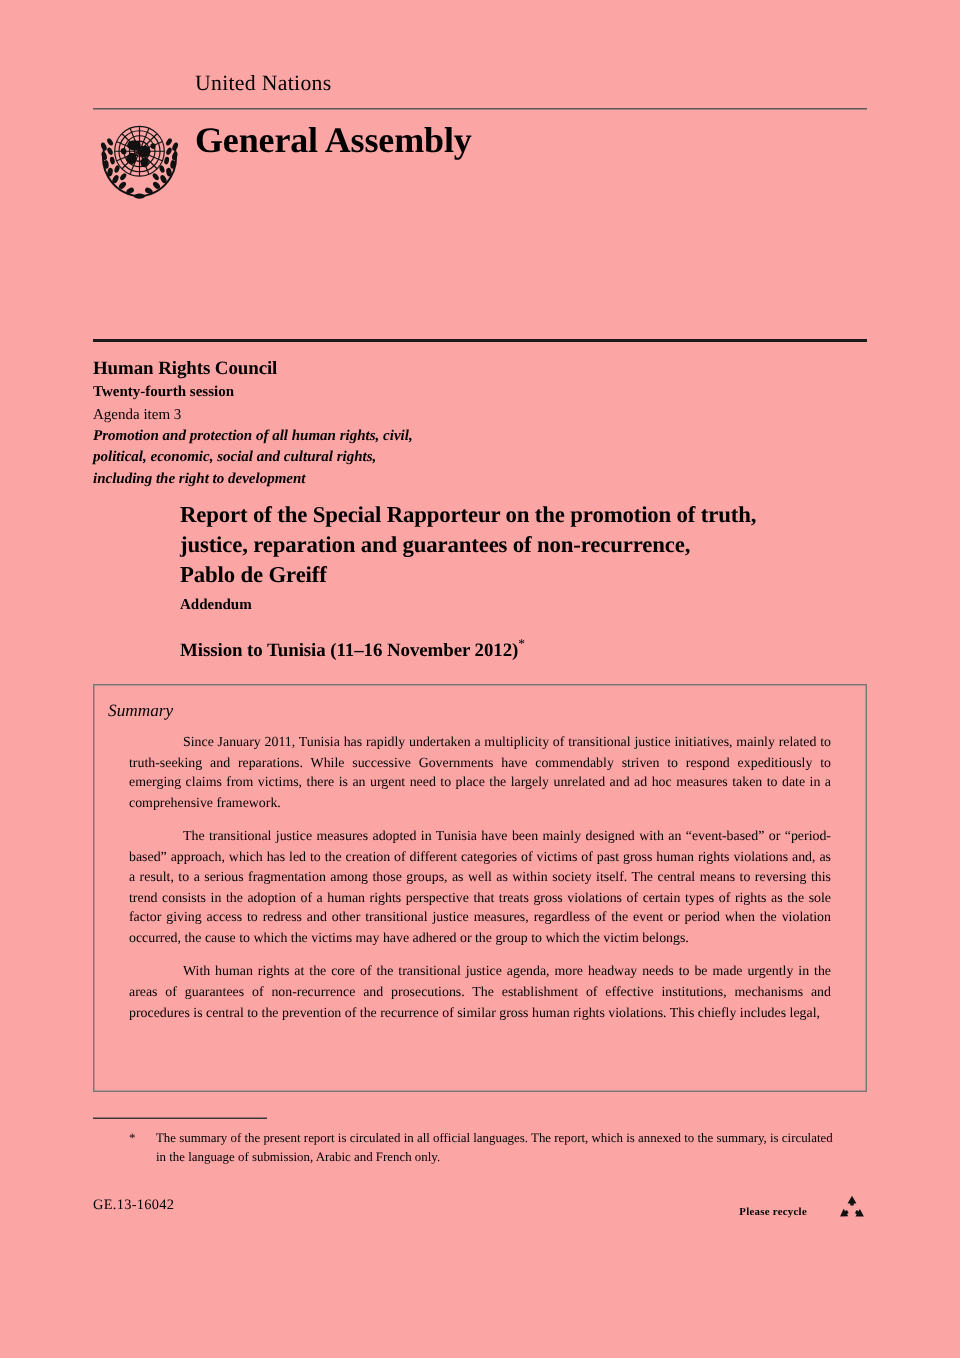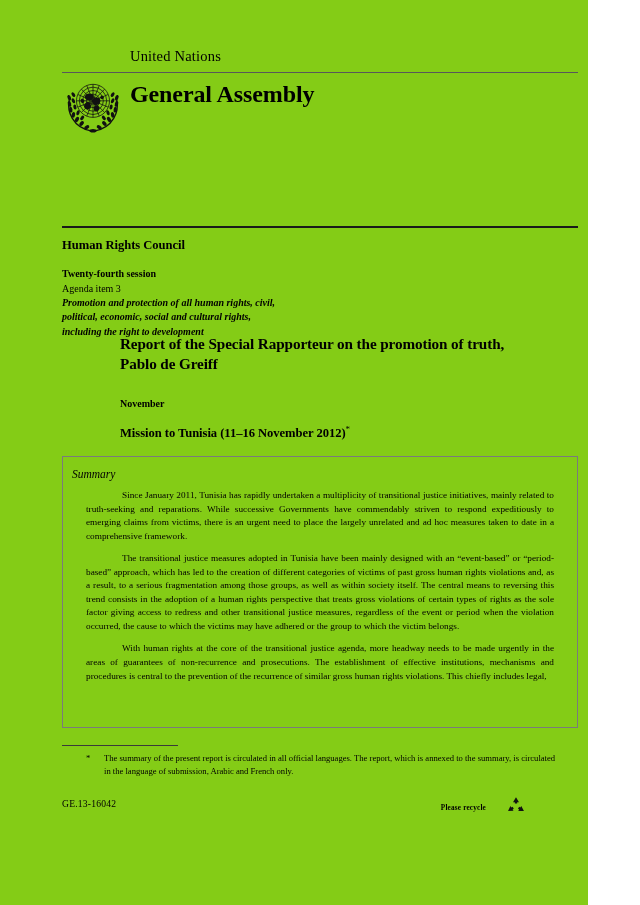--- a/index.html
+++ b/index.html
@@ -7,23 +7,23 @@
     padding: 0;
     background: #ffffff;
   }
   body {
     font-family: "Liberation Serif", "DejaVu Serif", serif;
     color: #000000;
     -webkit-font-smoothing: antialiased;
   }
   #page {
     position: relative;
-    width: 588px;
+    width: 640px;
     height: 905px;
-    background: #84cc16;
+    background: #fca5a5;
     overflow: hidden;
   }
 
   
   .masthead {
     position: absolute;
     left: 62px;
     top: 48px;
     width: 516px;
   }
@@ -103,21 +103,21 @@
     left: 62px;
     top: 236px;
     width: 400px;
     font-size: 9.8px;
     line-height: 1.44;
   }
   .council .c-head {
     font-size: 12.6px;
     font-weight: bold;
     letter-spacing: -0.05px;
-    margin-bottom: 13px;
+    margin-bottom: 1px;
   }
   .council .c-session {
     font-weight: bold;
     font-size: 10px;
   }
   .council .c-agenda {
     font-weight: normal;
     font-size: 10px;
   }
   .council .c-item {
@@ -330,24 +330,25 @@
     <div class="c-head">Human Rights Council</div>
     <div class="c-session">Twenty-fourth session</div>
     <div class="c-agenda">Agenda item 3</div>
     <div class="c-item">Promotion and protection of all human rights, civil,</div>
     <div class="c-item">political, economic, social and cultural rights,</div>
     <div class="c-item">including the right to development</div>
   </div>
 
   <div class="report-title">
     <div>Report of the Special Rapporteur on the promotion of truth,</div>
+    <div>justice, reparation and guarantees of non-recurrence,</div>
     <div>Pablo de Greiff</div>
   </div>
 
-  <div class="addendum">November</div>
+  <div class="addendum">Addendum</div>
 
   <div class="mission"><span>Mission to Tunisia (11–16 November 2012)</span><sup>*</sup></div>
 
   <div class="summary-box"></div>
   <div class="summary-label">Summary</div>
   <div class="summary-body">
     <p>Since January 2011, Tunisia has rapidly undertaken a multiplicity of transitional justice initiatives, mainly related to truth-seeking and reparations. While successive Governments have commendably striven to respond expeditiously to emerging claims from victims, there is an urgent need to place the largely unrelated and ad hoc measures taken to date in a comprehensive framework.</p>
     <p>The transitional justice measures adopted in Tunisia have been mainly designed with an “event-based” or “period-based” approach, which has led to the creation of different categories of victims of past gross human rights violations and, as a result, to a serious fragmentation among those groups, as well as within society itself. The central means to reversing this trend consists in the adoption of a human rights perspective that treats gross violations of certain types of rights as the sole factor giving access to redress and other transitional justice measures, regardless of the event or period when the violation occurred, the cause to which the victims may have adhered or the group to which the victim belongs.</p>
     <p>With human rights at the core of the transitional justice agenda, more headway needs to be made urgently in the areas of guarantees of non-recurrence and prosecutions. The establishment of effective institutions, mechanisms and procedures is central to the prevention of the recurrence of similar gross human rights violations. This chiefly includes legal,</p>
   </div>

